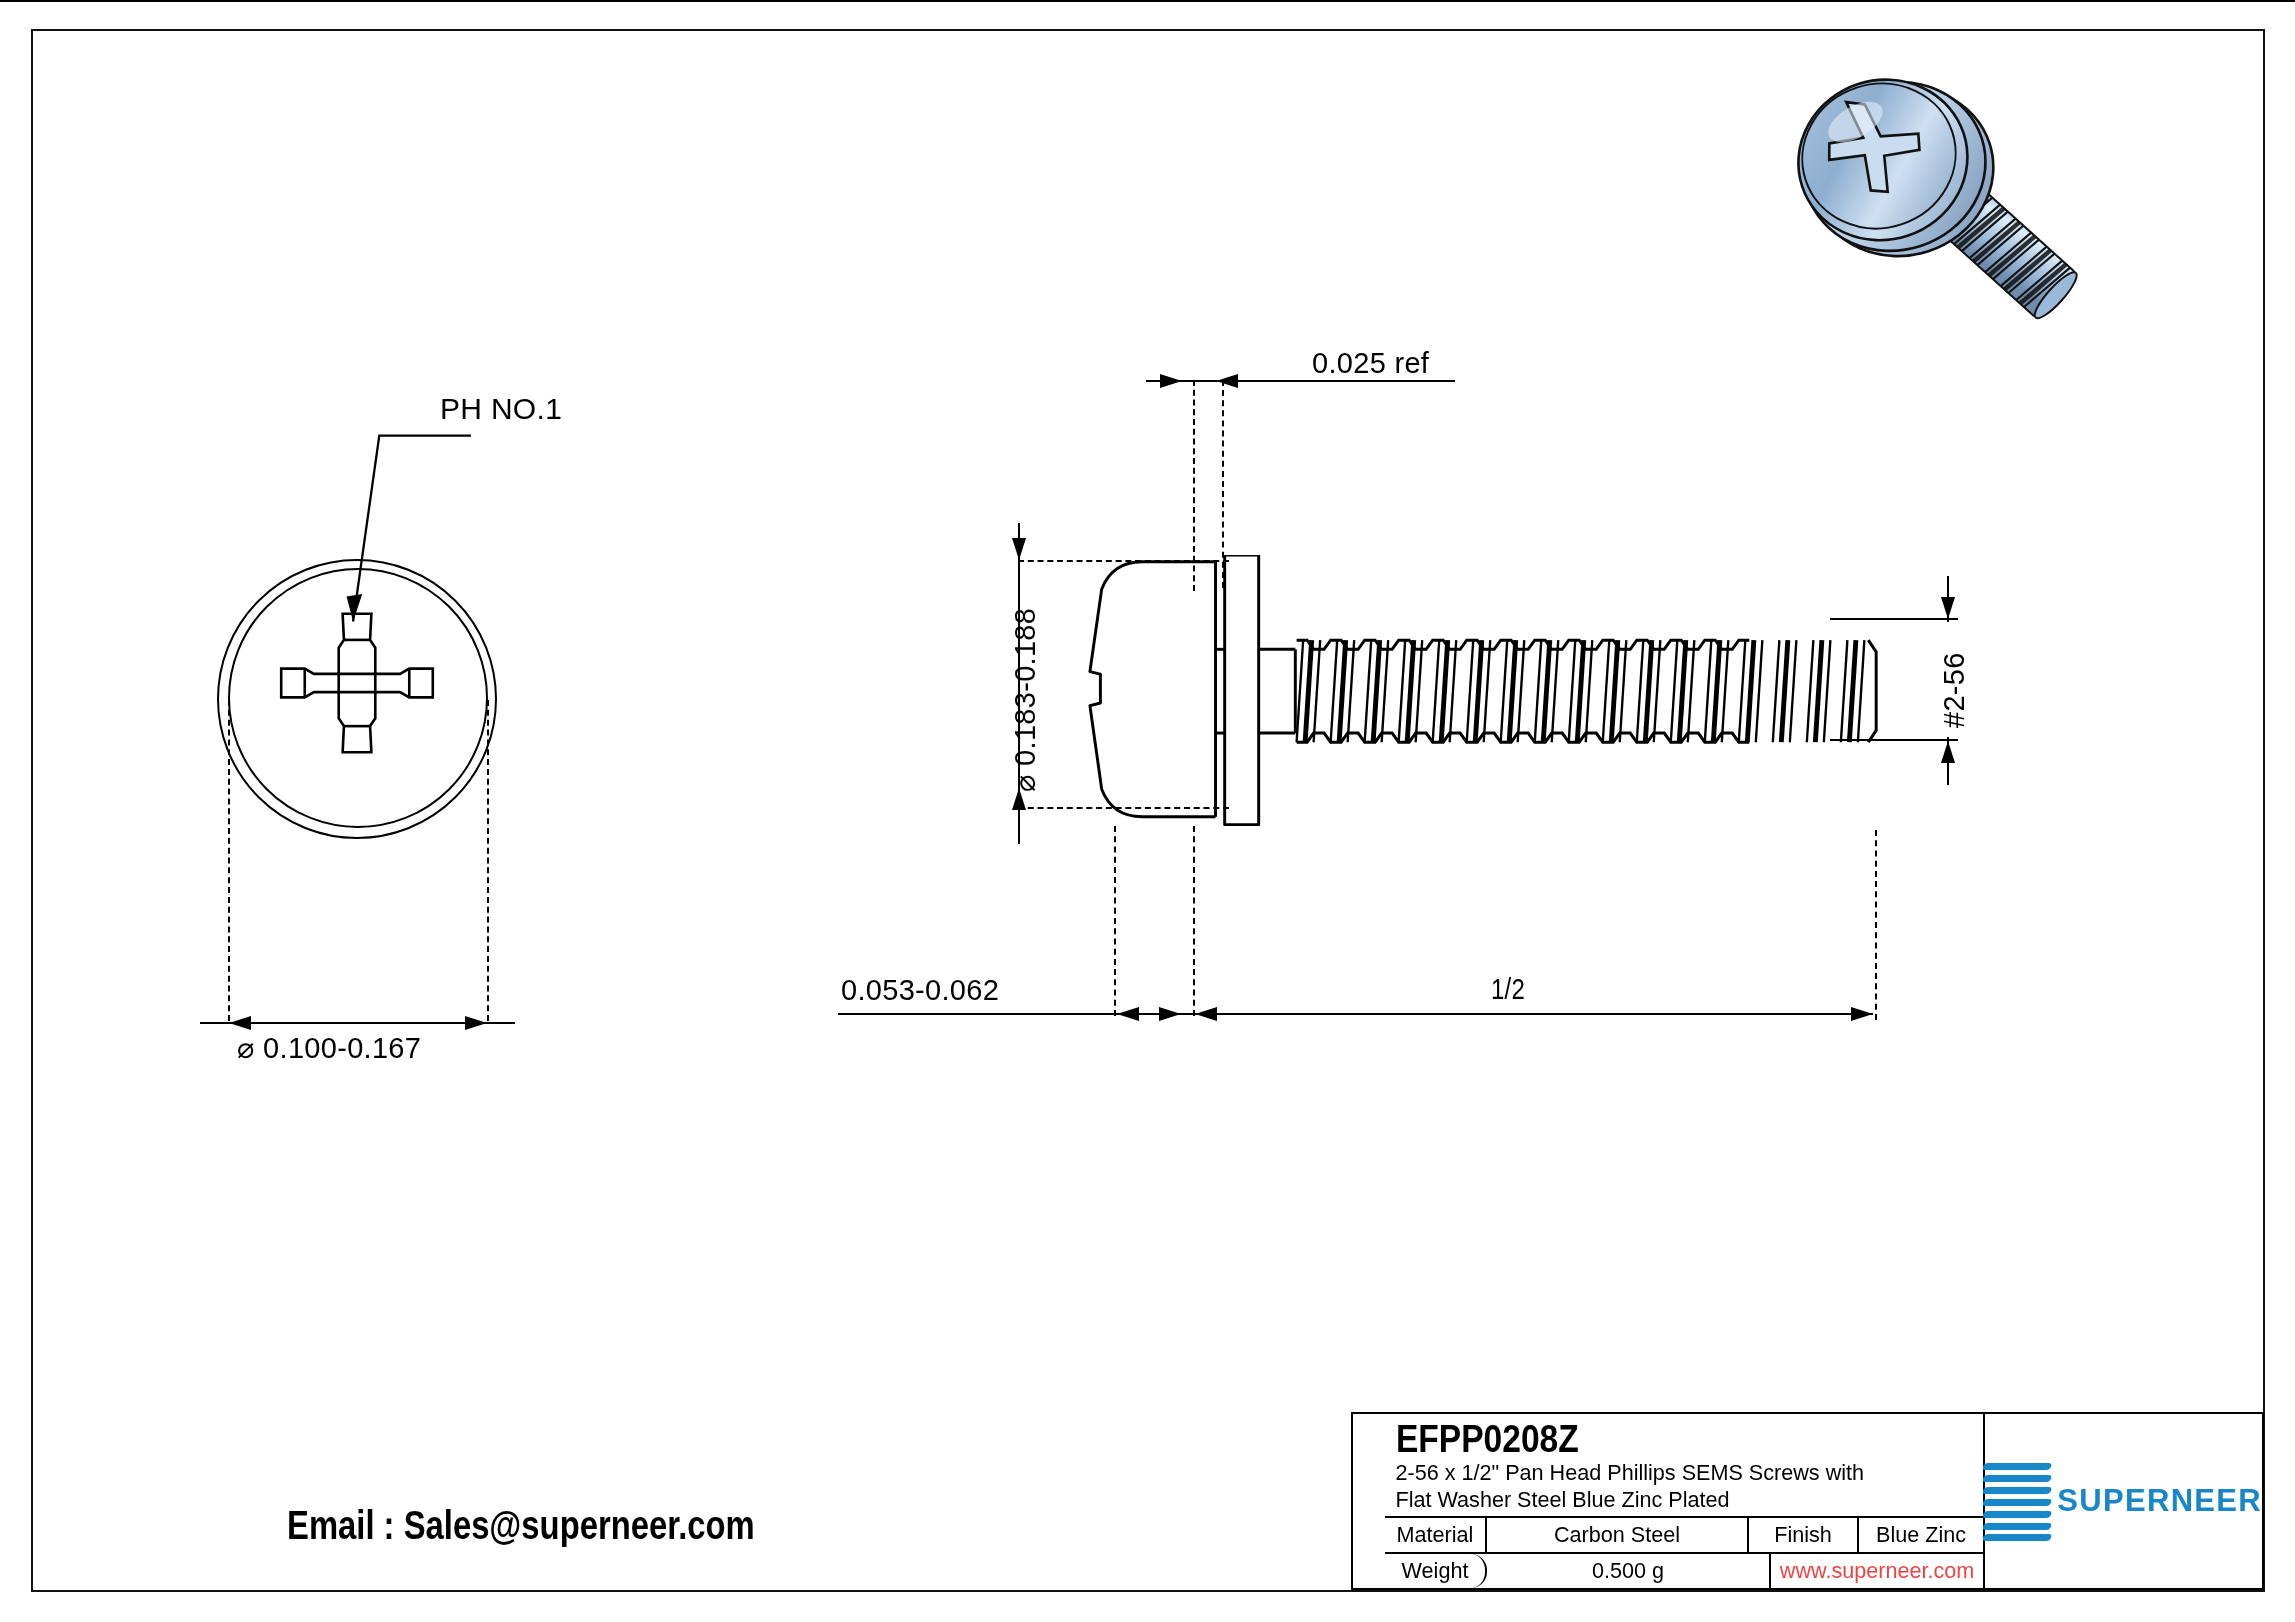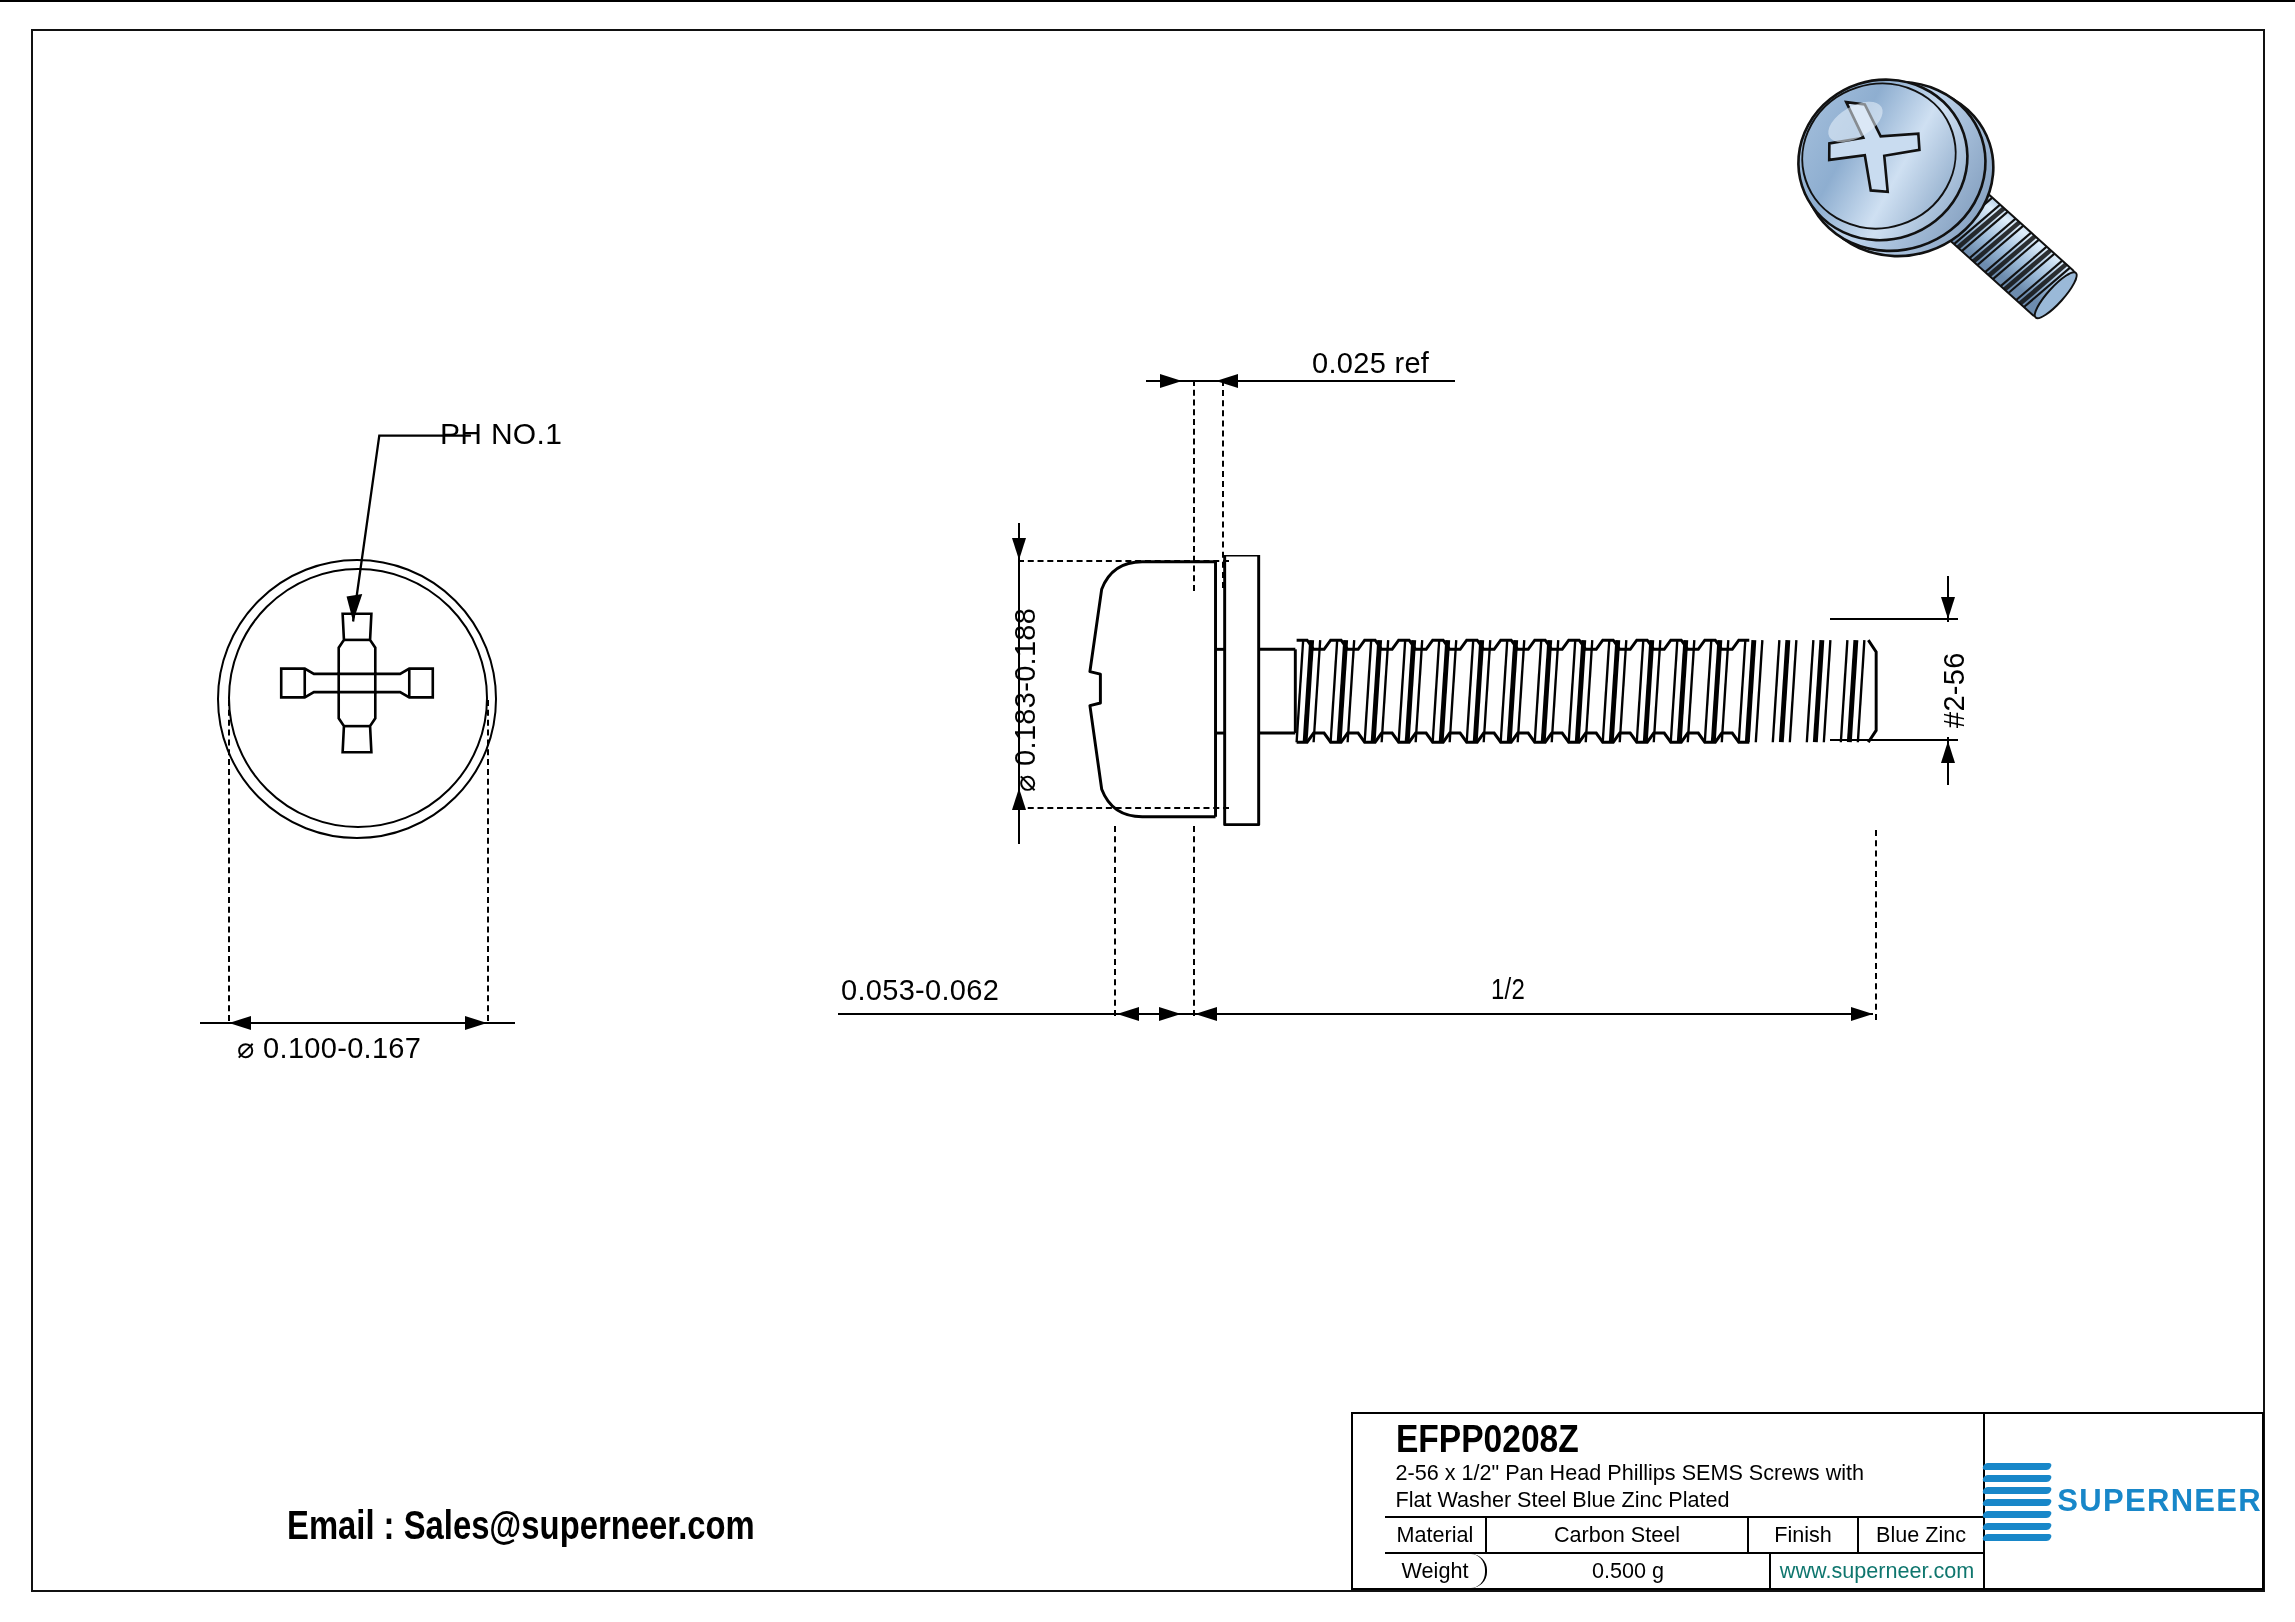--- a/index.html
+++ b/index.html
@@ -39,21 +39,21 @@
   .tb-desc{flex:1;padding:3.9px 0 0 10.5px;box-sizing:border-box;}
   .tb-pn{font-family:"Liberation Sans Narrow","Liberation Sans",sans-serif;
          font-weight:bold;font-size:39px;line-height:41px;letter-spacing:0px;
          transform:scaleX(0.86);transform-origin:left center;}
   .tb-d1,.tb-d2{font-size:21.6px;line-height:27px;}
   .tb-row{display:flex;border-top:2px solid #000;height:34px;align-items:center;}
   .tb-cell{border-right:2px solid #000;height:100%;display:flex;align-items:center;
            justify-content:center;box-sizing:border-box;font-size:21.6px;}
   .tb-cell.last{border-right:none;}
   .c-mat{width:102px;} .c-matv{width:262px;} .c-fin{width:110px;} .c-finv{flex:1;}
-  .c-wt{width:102px;border-radius:16px;} .c-wtv{width:284px;} .c-web{flex:1;color:#0f766e;}
+  .c-wt{width:102px;border-radius:16px;} .c-wtv{width:284px;} .c-web{flex:1;color:#ef4444;}
   .tb-logo{flex:1;display:flex;align-items:center;
            justify-content:center;gap:9.2px;}
   .logo-mark{width:63px;height:81px;position:relative;}
   .logo-bar{position:absolute;height:7.2px;background:#1887c9;border-radius:3.9px;
             width:68px;transform:skewX(-22deg);left:-2.6px;}
   .logo-text{font-family:"Liberation Sans Narrow","Liberation Sans",sans-serif;
              font-weight:bold;font-size:31px;color:#1887c9;letter-spacing:1.3px;}
 
   .email{position:absolute;left:287px;top:1502px;font-size:41px;font-weight:bold;
          font-family:"Liberation Sans Narrow","Liberation Sans",sans-serif;
@@ -163,21 +163,21 @@
       <path d="M70 102 L70 146"></path>
       <path d="M230 102 L230 146"></path>
       <path d="M122 110 L122 138 L178 138 L178 110 Z"></path>
     </g>
   </svg>
 
   <svg width="275" height="262" style="position:absolute;left:340px;top:425px;" viewBox="0 0 420 400">
     <path d="M20 300 L60 16 L200 16" fill="none" stroke="#000" stroke-width="3.5"></path>
     <path d="M20 300 L10 262 L34 258 Z" fill="#000"></path>
   </svg>
-  <div class="txt" style="left:440px;top:417px;font-size:30px;">PH NO.1</div>
+  <div class="txt" style="left:440px;top:392px;font-size:30px;">PH NO.1</div>
 
   <div class="dash-v" style="left:228px;top:700px;height:321px;"></div>
   <div class="dash-v" style="left:487px;top:700px;height:321px;"></div>
 
   <div class="ln hl" style="left:200px;top:1022px;width:315px;"></div>
   <div class="ar ar-l" style="left:229px;top:1016px;"></div>
   <div class="ar ar-r" style="left:465px;top:1016px;"></div>
   <div class="txt" style="left:237px;top:1031px;font-size:29px;">⌀ 0.100-0.167</div>
 
   <div class="ln hl" style="left:1146px;top:380px;width:309px;"></div>

